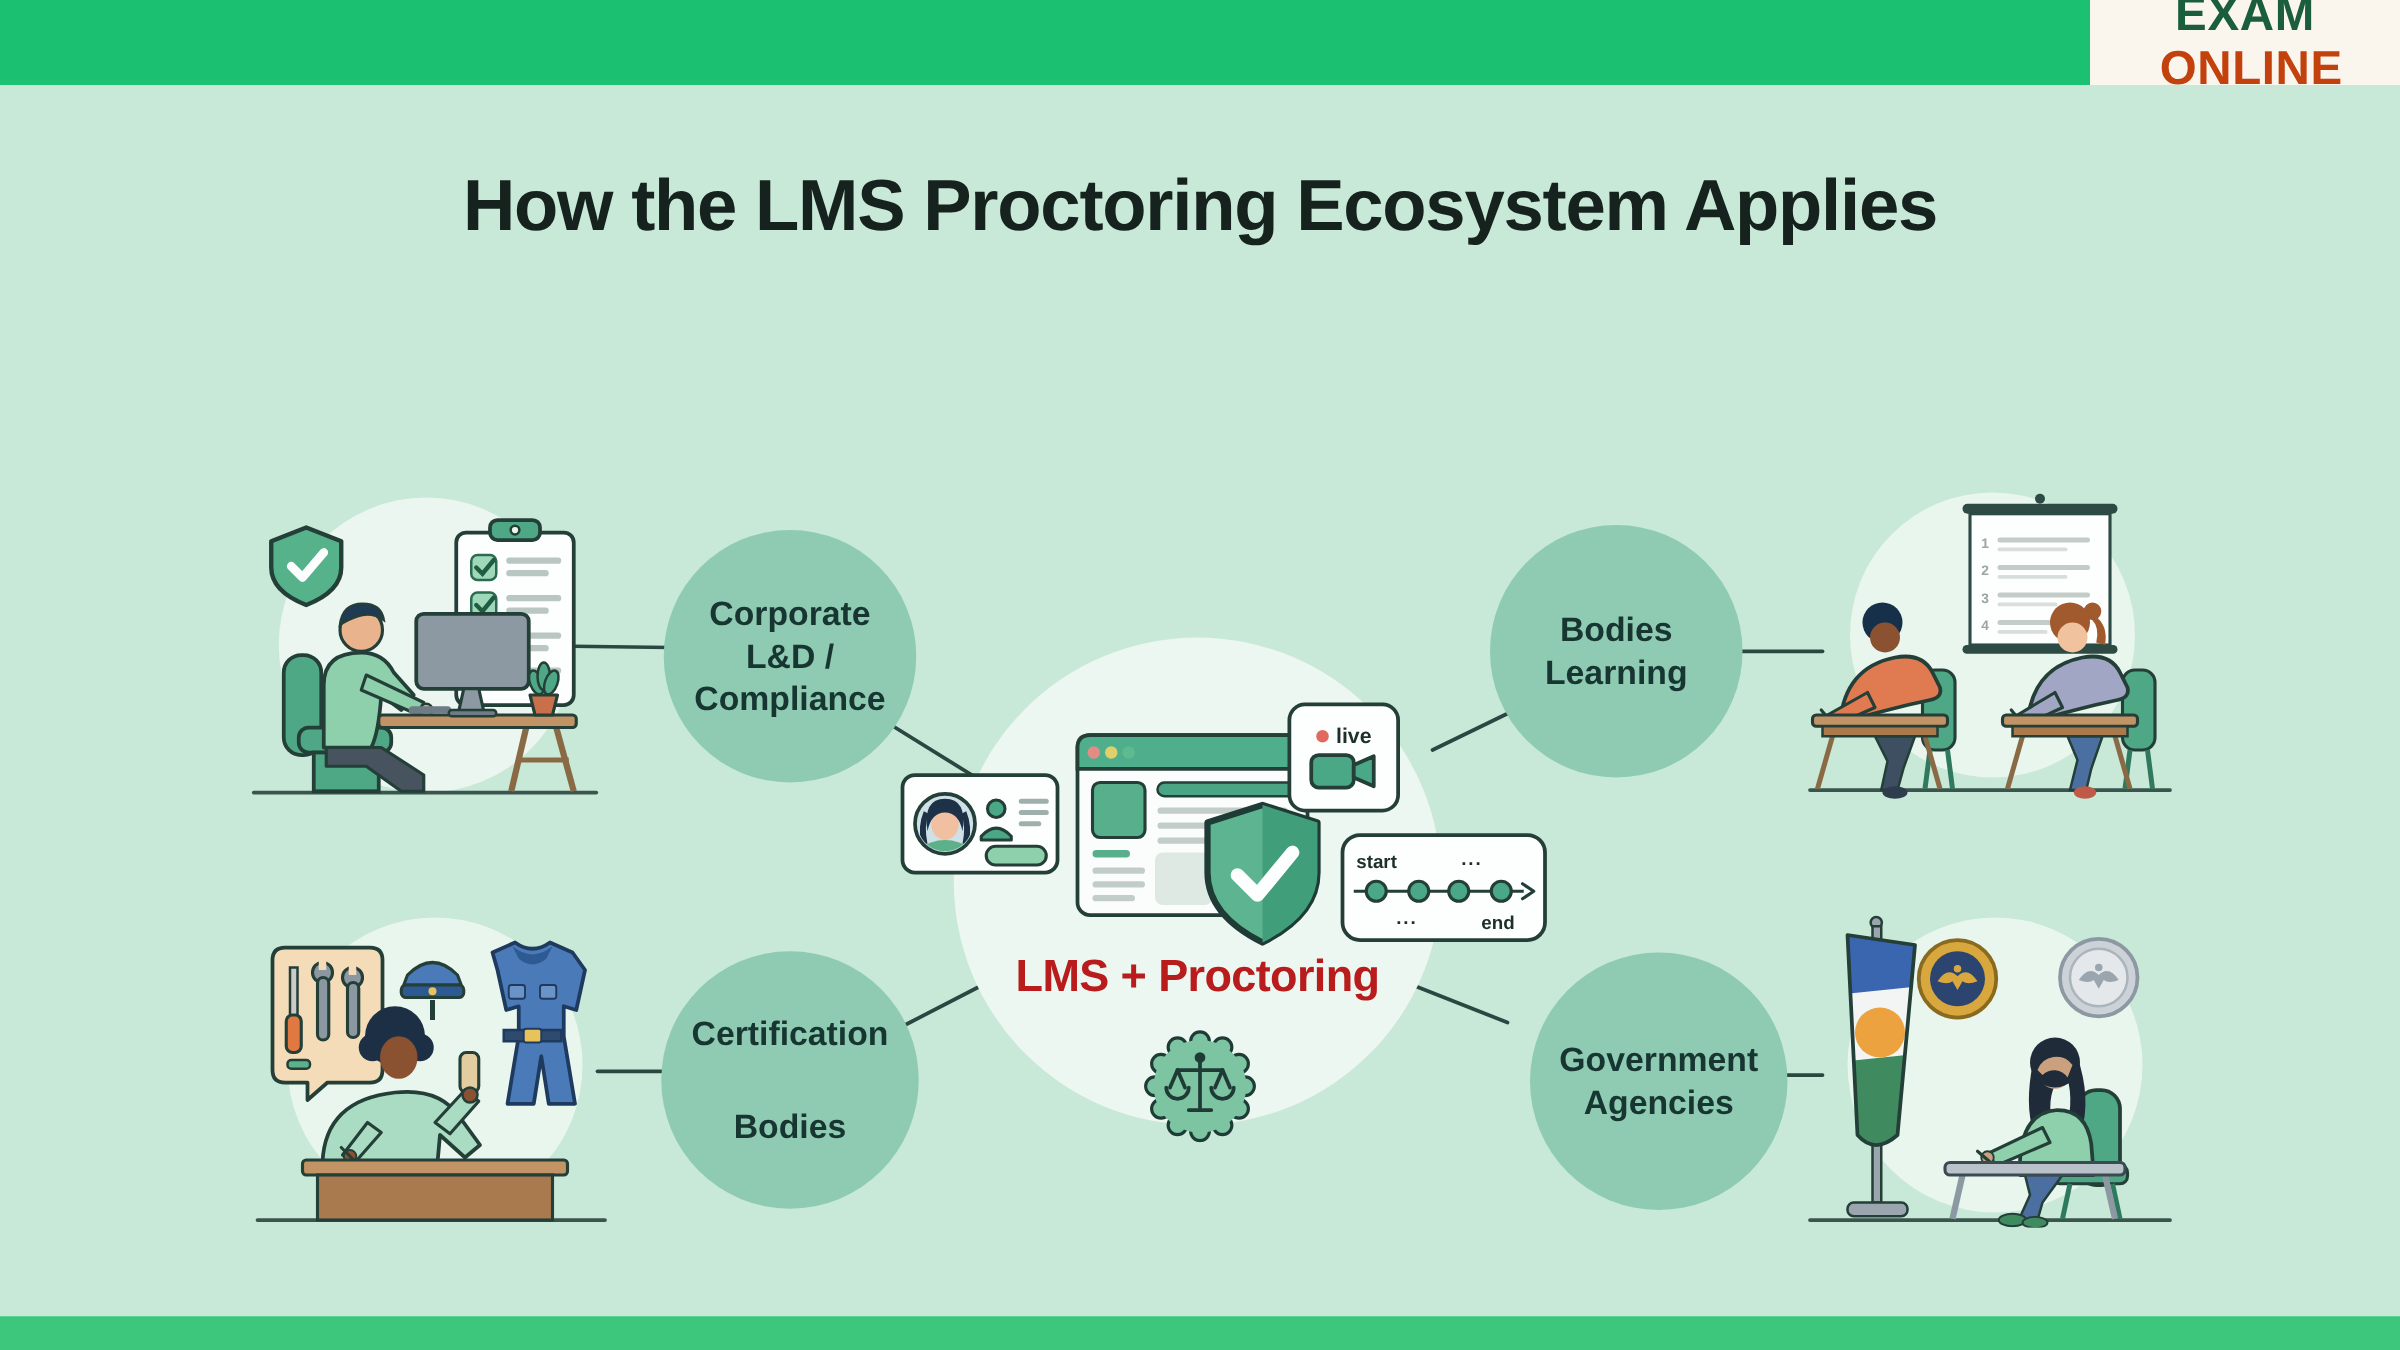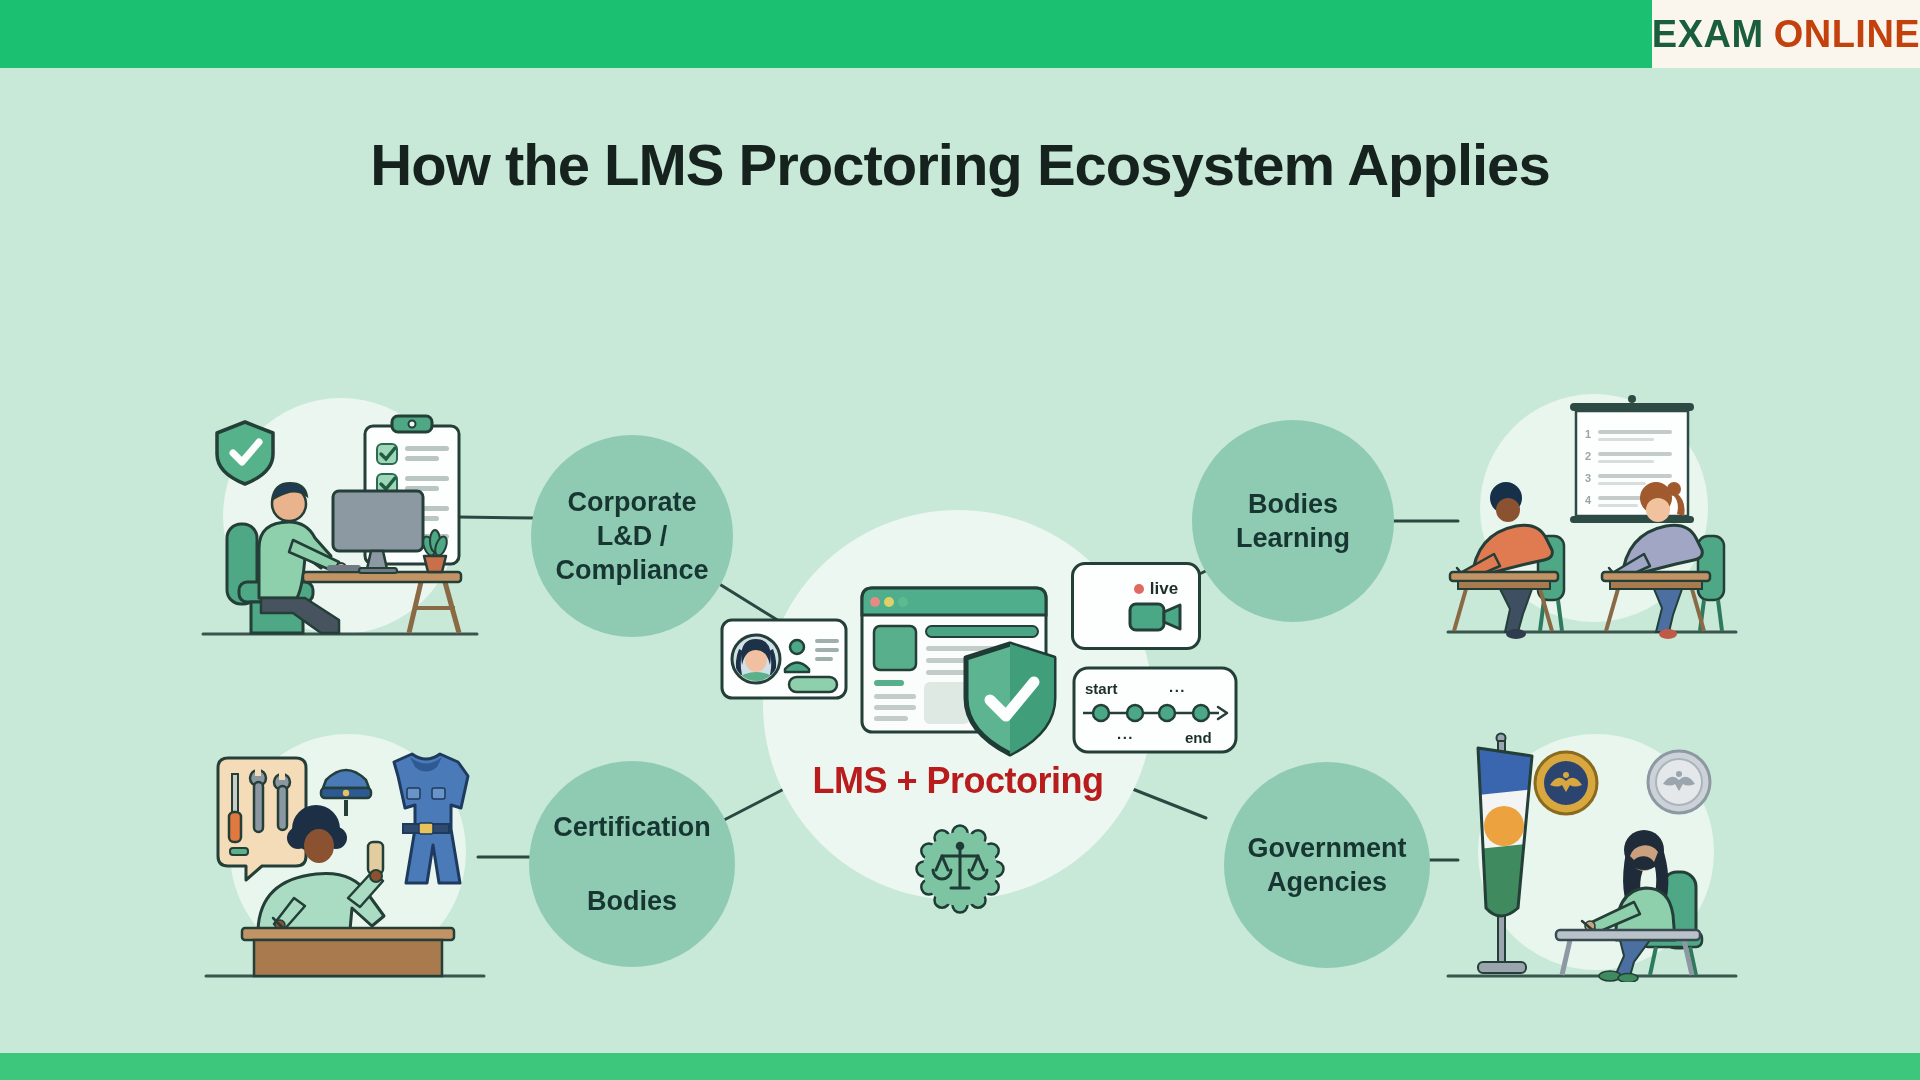--- a/index.html
+++ b/index.html
@@ -6,60 +6,60 @@
   body{
     width:1920px;height:1080px;position:relative;overflow:hidden;
     background:#c8e8d8;
     font-family:"Liberation Sans", sans-serif;
   }
   .abs{position:absolute;}
   
   .topbar{left:0;top:0;width:1920px;height:68px;background:#1bc071;z-index:5;}
   .bottombar{left:0;top:1053px;width:1920px;height:27px;background:#3dc77c;z-index:5;}
   .logo-box{
-    right:0;top:0;width:268px;height:68px;background:#faf6ee;
+    right:0;top:0;width:248px;height:68px;background:#faf6ee;
     display:flex;align-items:center;justify-content:center;
-    font-size:38px;font-weight:800;letter-spacing:.5px;z-index:6;
+    font-size:38px;font-weight:800;letter-spacing:.5px;z-index:6;flex-direction:column;
   }
   .logo-exam{color:#1a5e3e;}
   .logo-online{color:#c2410c;margin-left:10px;}
   
   .title-wrap{left:0;top:128px;width:1920px;text-align:center;z-index:2;}
   .title-line{
     font-size:58px;line-height:74px;font-weight:900;letter-spacing:-1px;
     color:#15221d;
   }
   
   .lines-layer{left:0;top:0;z-index:1;}
   
   .node{
     border-radius:50%;background:#8ecbb2;z-index:2;
     display:flex;flex-direction:column;align-items:center;justify-content:center;
     text-align:center;
   }
   .node span{
     font-size:27px;line-height:34px;font-weight:700;color:#173631;white-space:nowrap;
   }
-  .node-corporate{left:531px;top:435px;width:202px;height:202px;}
+  .node-corporate{left:531px;top:424px;width:202px;height:202px;}
   .node-higher{left:1192px;top:420px;width:202px;height:202px;}
   .node-cert{left:529px;top:761px;width:206px;height:206px;gap:40px;}
   .node-gov{left:1224px;top:762px;width:206px;height:206px;}
   
   .center-circle{left:763px;top:510px;width:390px;height:390px;border-radius:50%;
     background:#ebf7f0;z-index:2;}
   .center-label{
     left:758px;top:760px;width:400px;text-align:center;z-index:4;
     font-size:36px;font-weight:800;color:#b91c1c;letter-spacing:-.5px;
   }
   .scene{z-index:2;}
   .hub-item{z-index:3;}
   .live-badge{
-    left:1071px;top:562px;width:84px;height:82px;background:#fdfefe;
+    left:1030px;top:562px;width:84px;height:82px;background:#fdfefe;
     border:3px solid #243e38;border-radius:14px;z-index:3;
-    display:flex;flex-direction:column;align-items:center;justify-content:center;gap:2px;padding-left:40px;
+    display:flex;flex-direction:column;align-items:center;justify-content:center;gap:2px;
   }
   .live-row{display:flex;align-items:center;gap:6px;font-size:17px;font-weight:700;color:#1c2f2a;}
   .live-dot{width:10px;height:10px;border-radius:50%;background:#e06a5f;display:inline-block;}
   .wf-text{font-size:15px;font-weight:700;fill:#1c2f2a;}
   .wf-ellipsis{font-size:15px;font-weight:700;fill:#1c2f2a;letter-spacing:1.5px;}
   .poster-num{font-size:11px;font-weight:700;fill:#9aa7a3;}
 </style>
 </head>
 <body>
 

